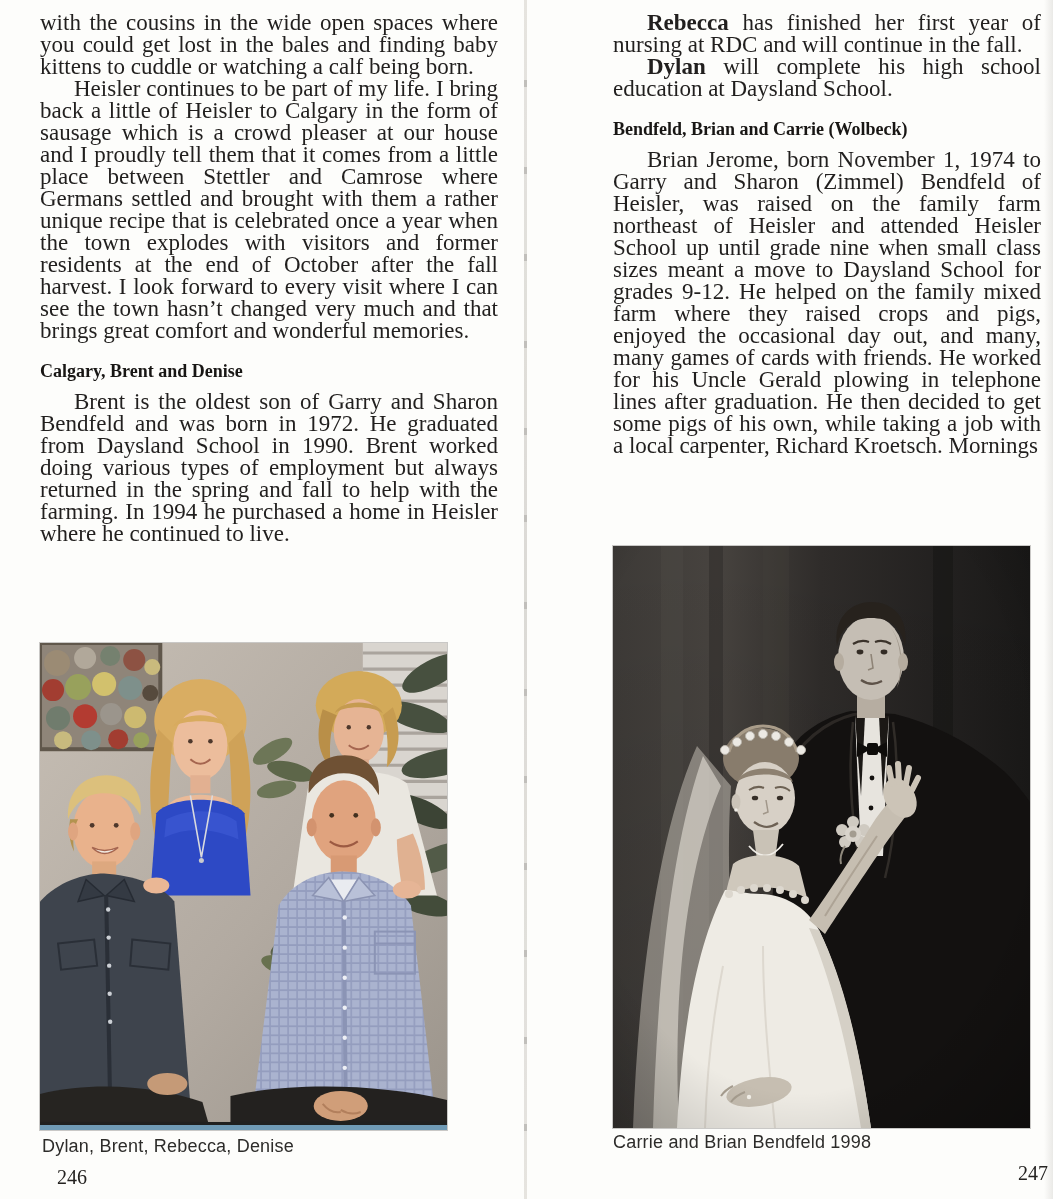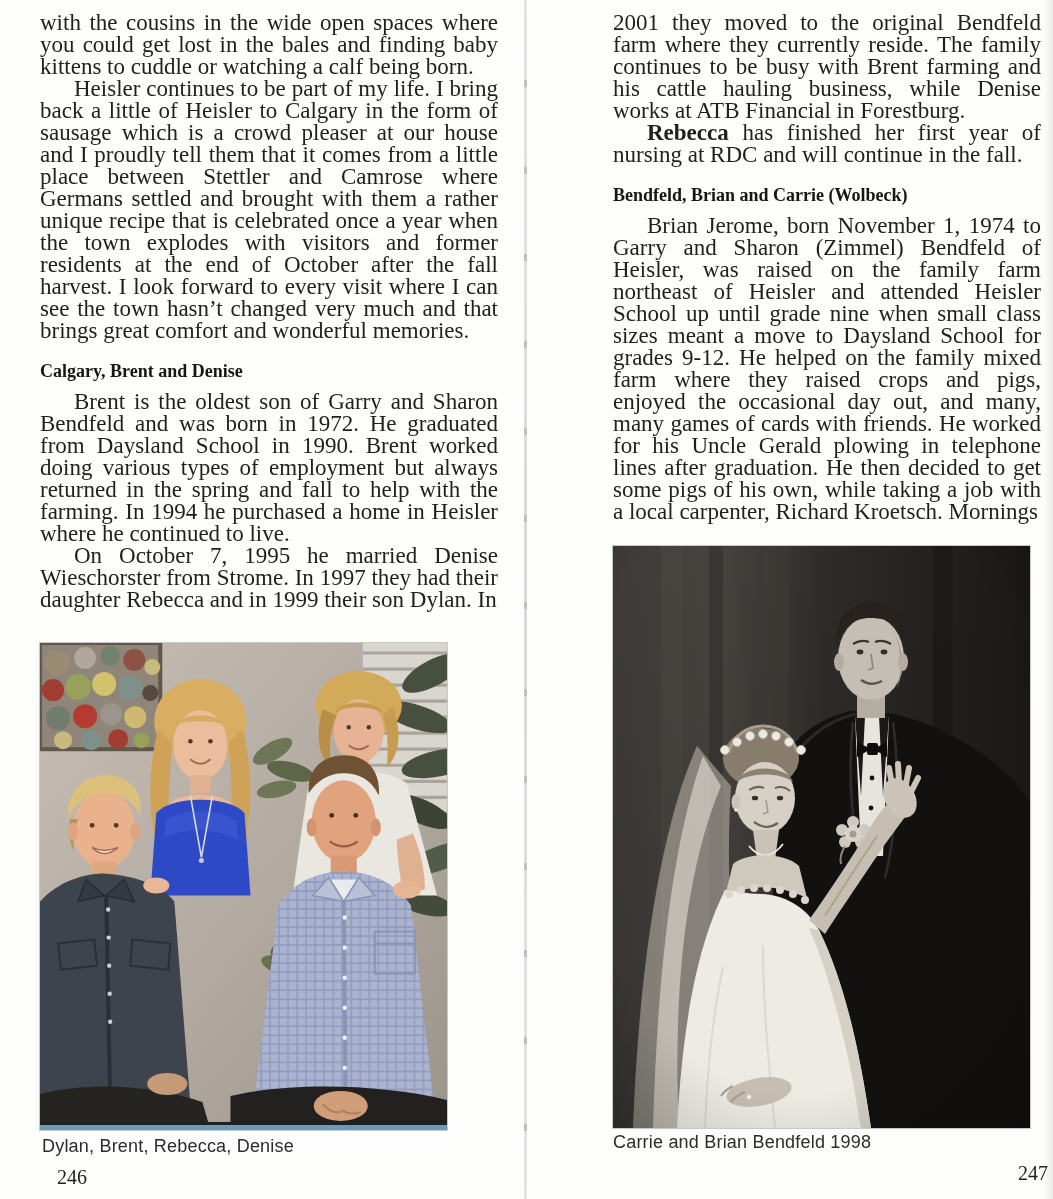--- a/index.html
+++ b/index.html
@@ -53,26 +53,25 @@
 </head>
 <body>
 
 <div id="canvas">
 
   <div class="col col-left">
     <p class="bt">with the cousins in the wide open spaces where you could get lost in the bales and finding baby kittens to cuddle or watching a calf being born.</p>
     <p class="bt ind">Heisler continues to be part of my life. I bring back a little of Heisler to Calgary in the form of sausage which is a crowd pleaser at our house and I proudly tell them that it comes from a little place between Stettler and Camrose where Germans settled and brought with them a rather unique recipe that is celebrated once a year when the town explodes with visitors and former residents at the end of October after the fall harvest. I look forward to every visit where I can see the town hasn’t changed very much and that brings great comfort and wonderful memories.</p>
     <h2 class="sect">Calgary, Brent and Denise</h2>
     <p class="bt ind">Brent is the oldest son of Garry and Sharon Bendfeld and was born in 1972. He graduated from Daysland School in 1990. Brent worked doing various types of employment but always returned in the spring and fall to help with the farming. In 1994 he purchased a home in Heisler where he continued to live.</p>
-    <p class="bt ind">On October 7, 1995 he married Denise Wieschorster from Strome. In 1997 they had their daughter Rebecca and in 1999 their son Dylan. In</p>
   </div>
 
   <div class="col col-right">
-    <p class="bt">2001 they moved to the original Bendfeld farm where they currently reside. The family continues to be busy with Brent farming and his cattle hauling business, while Denise works at ATB Financial in Forestburg.</p>
     <p class="bt ind"><b>Rebecca</b><span> has finished her first year of nursing at RDC and will continue in the fall.</span></p>
+    <p class="bt ind"><b>Dylan</b><span> will complete his high school education at Daysland School.</span></p>
     <h2 class="sect">Bendfeld, Brian and Carrie (Wolbeck)</h2>
     <p class="bt ind">Brian Jerome, born November 1, 1974 to Garry and Sharon (Zimmel) Bendfeld of Heisler, was raised on the family farm northeast of Heisler and attended Heisler School up until grade nine when small class sizes meant a move to Daysland School for grades 9-12. He helped on the family mixed farm where they raised crops and pigs, enjoyed the occasional day out, and many, many games of cards with friends. He worked for his Uncle Gerald plowing in telephone lines after graduation. He then decided to get some pigs of his own, while taking a job with a local carpenter, Richard Kroetsch. Mornings</p>
   </div>
 
   <div id="family-photo" class="photo">
     <svg viewBox="0 0 406 486" preserveAspectRatio="none">
       <defs>
         <linearGradient id="wall" x1="0" y1="0" x2="1" y2="1">
           <stop offset="0" stop-color="#c6beb4"></stop>
           <stop offset=".55" stop-color="#b2aaa1"></stop>

